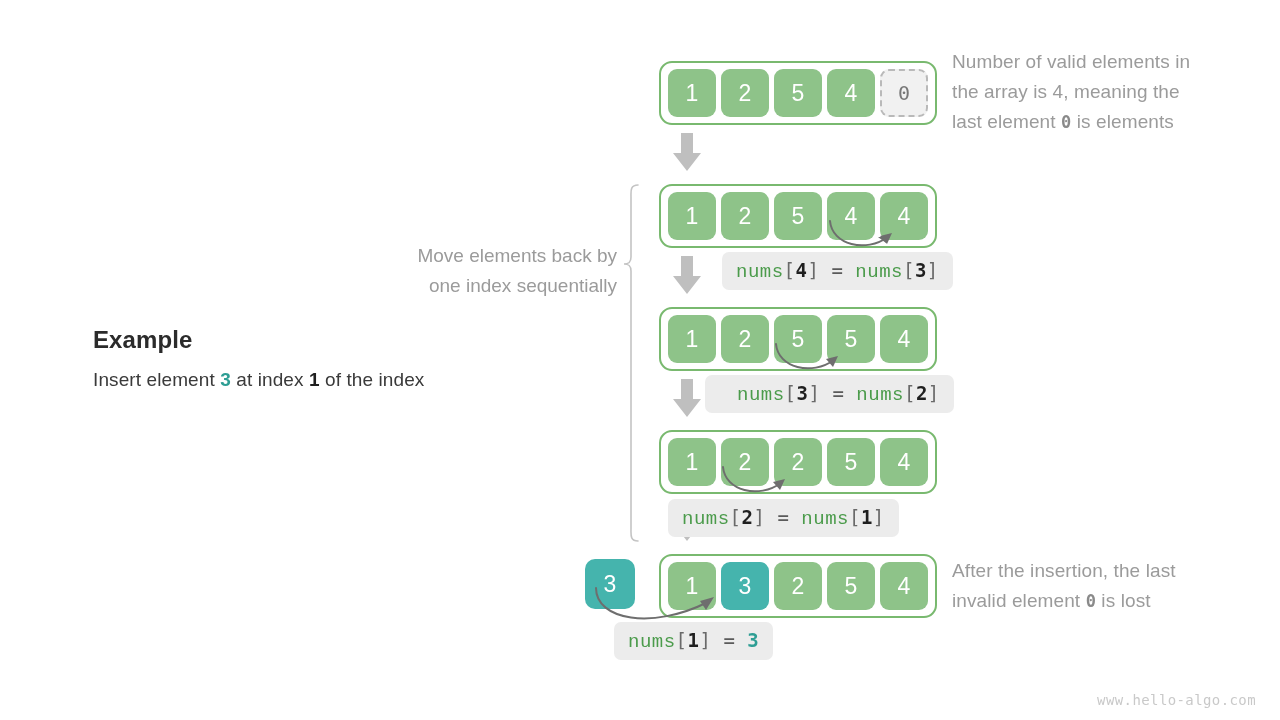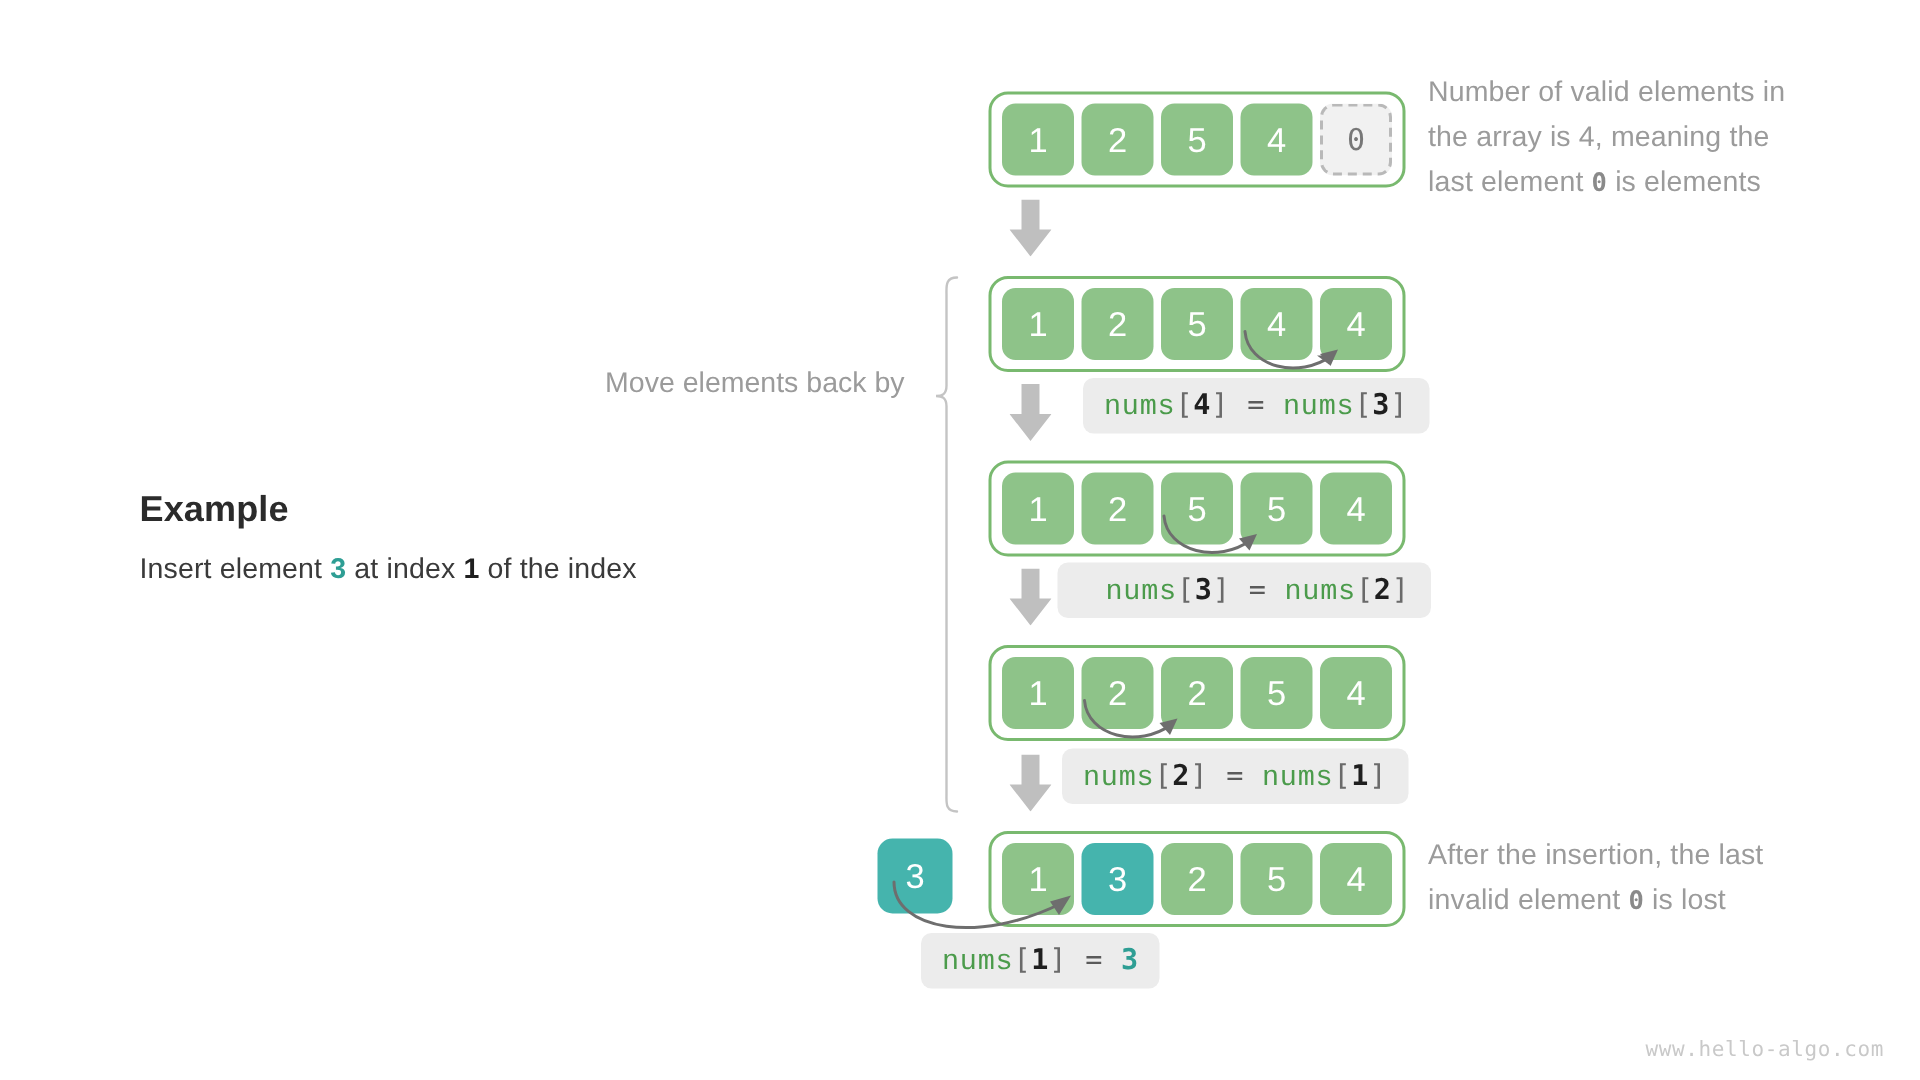--- a/index.html
+++ b/index.html
@@ -54,21 +54,21 @@
     font-family: "DejaVu Sans Mono", monospace;
     font-weight: bold;
     font-size: 17px;
     color: #8a8a8a;
   }
   #note-top { left: 952px; top: 47px; width: 312px; }
   #note-bottom { left: 952px; top: 556px; width: 312px; }
 
   #note-move {
     position: absolute;
-    left: 330px;
+    left: 344px;
     top: 241px;
     width: 273px;
     text-align: right;
     font-size: 19px;
     line-height: 30px;
     color: #9b9b9b;
   }
 
   
   #group-brace {
@@ -155,21 +155,21 @@
     color: #4d4d4d;
   }
   .code-label .fn { color: #4b9b4b; font-family: Liberation Mono, monospace; }
   .code-label .br { color: #6a6a6a; }
   .code-label .idx { color: #1f1f1f; font-weight: bold; }
   .code-label .eq { color: #5a5a5a; }
   .code-label .val-teal { color: #2e9e94; font-weight: bold; }
 
   #code-1 { left: 722px; top: 252px; }
   #code-2 { left: 705px; top: 375px; padding-left: 32px; }
-  #code-3 { left: 708px; top: 499px; }
+  #code-3 { left: 668px; top: 499px; }
   #code-4 { left: 614px; top: 622px; }
 
   
   .curve {
     position: absolute;
     pointer-events: none;
   }
   #curve-1 { left: 826px; top: 219px; }
   #curve-2 { left: 772px; top: 342px; }
   #curve-3 { left: 719px; top: 465px; }
@@ -202,20 +202,21 @@
     <span>last element </span><span class="mono0">0</span><span> is elements</span>
   </div>
 
   <div class="side-note" id="note-bottom">
     <span>After the insertion, the last</span><br>
     <span>invalid element </span><span class="mono0">0</span><span> is lost</span>
   </div>
 
   <div id="note-move">
     <span>Move elements back by</span><br>
+    <span>one index sequentially</span>
   </div>
 
   <svg id="group-brace" width="22" height="360" viewBox="0 0 22 360">
     <path d="M18 2 C10 2 11 8 11 14 L11 74 C11 80 8 81 4 81 C8 81 11 82 11 88 L11 346 C11 352 10 358 18 358" fill="none" stroke="#c4c4c4" stroke-width="1.6" stroke-linecap="round"></path>
   </svg>
 
   <svg class="down-arrow" id="arrow-0" viewBox="0 0 28 38">
     <path d="M8 0 H20 V20 H28 L14 38 L0 20 H8 Z" fill="#bfbfbf"></path>
   </svg>
   <svg class="down-arrow" id="arrow-1" viewBox="0 0 28 38">

